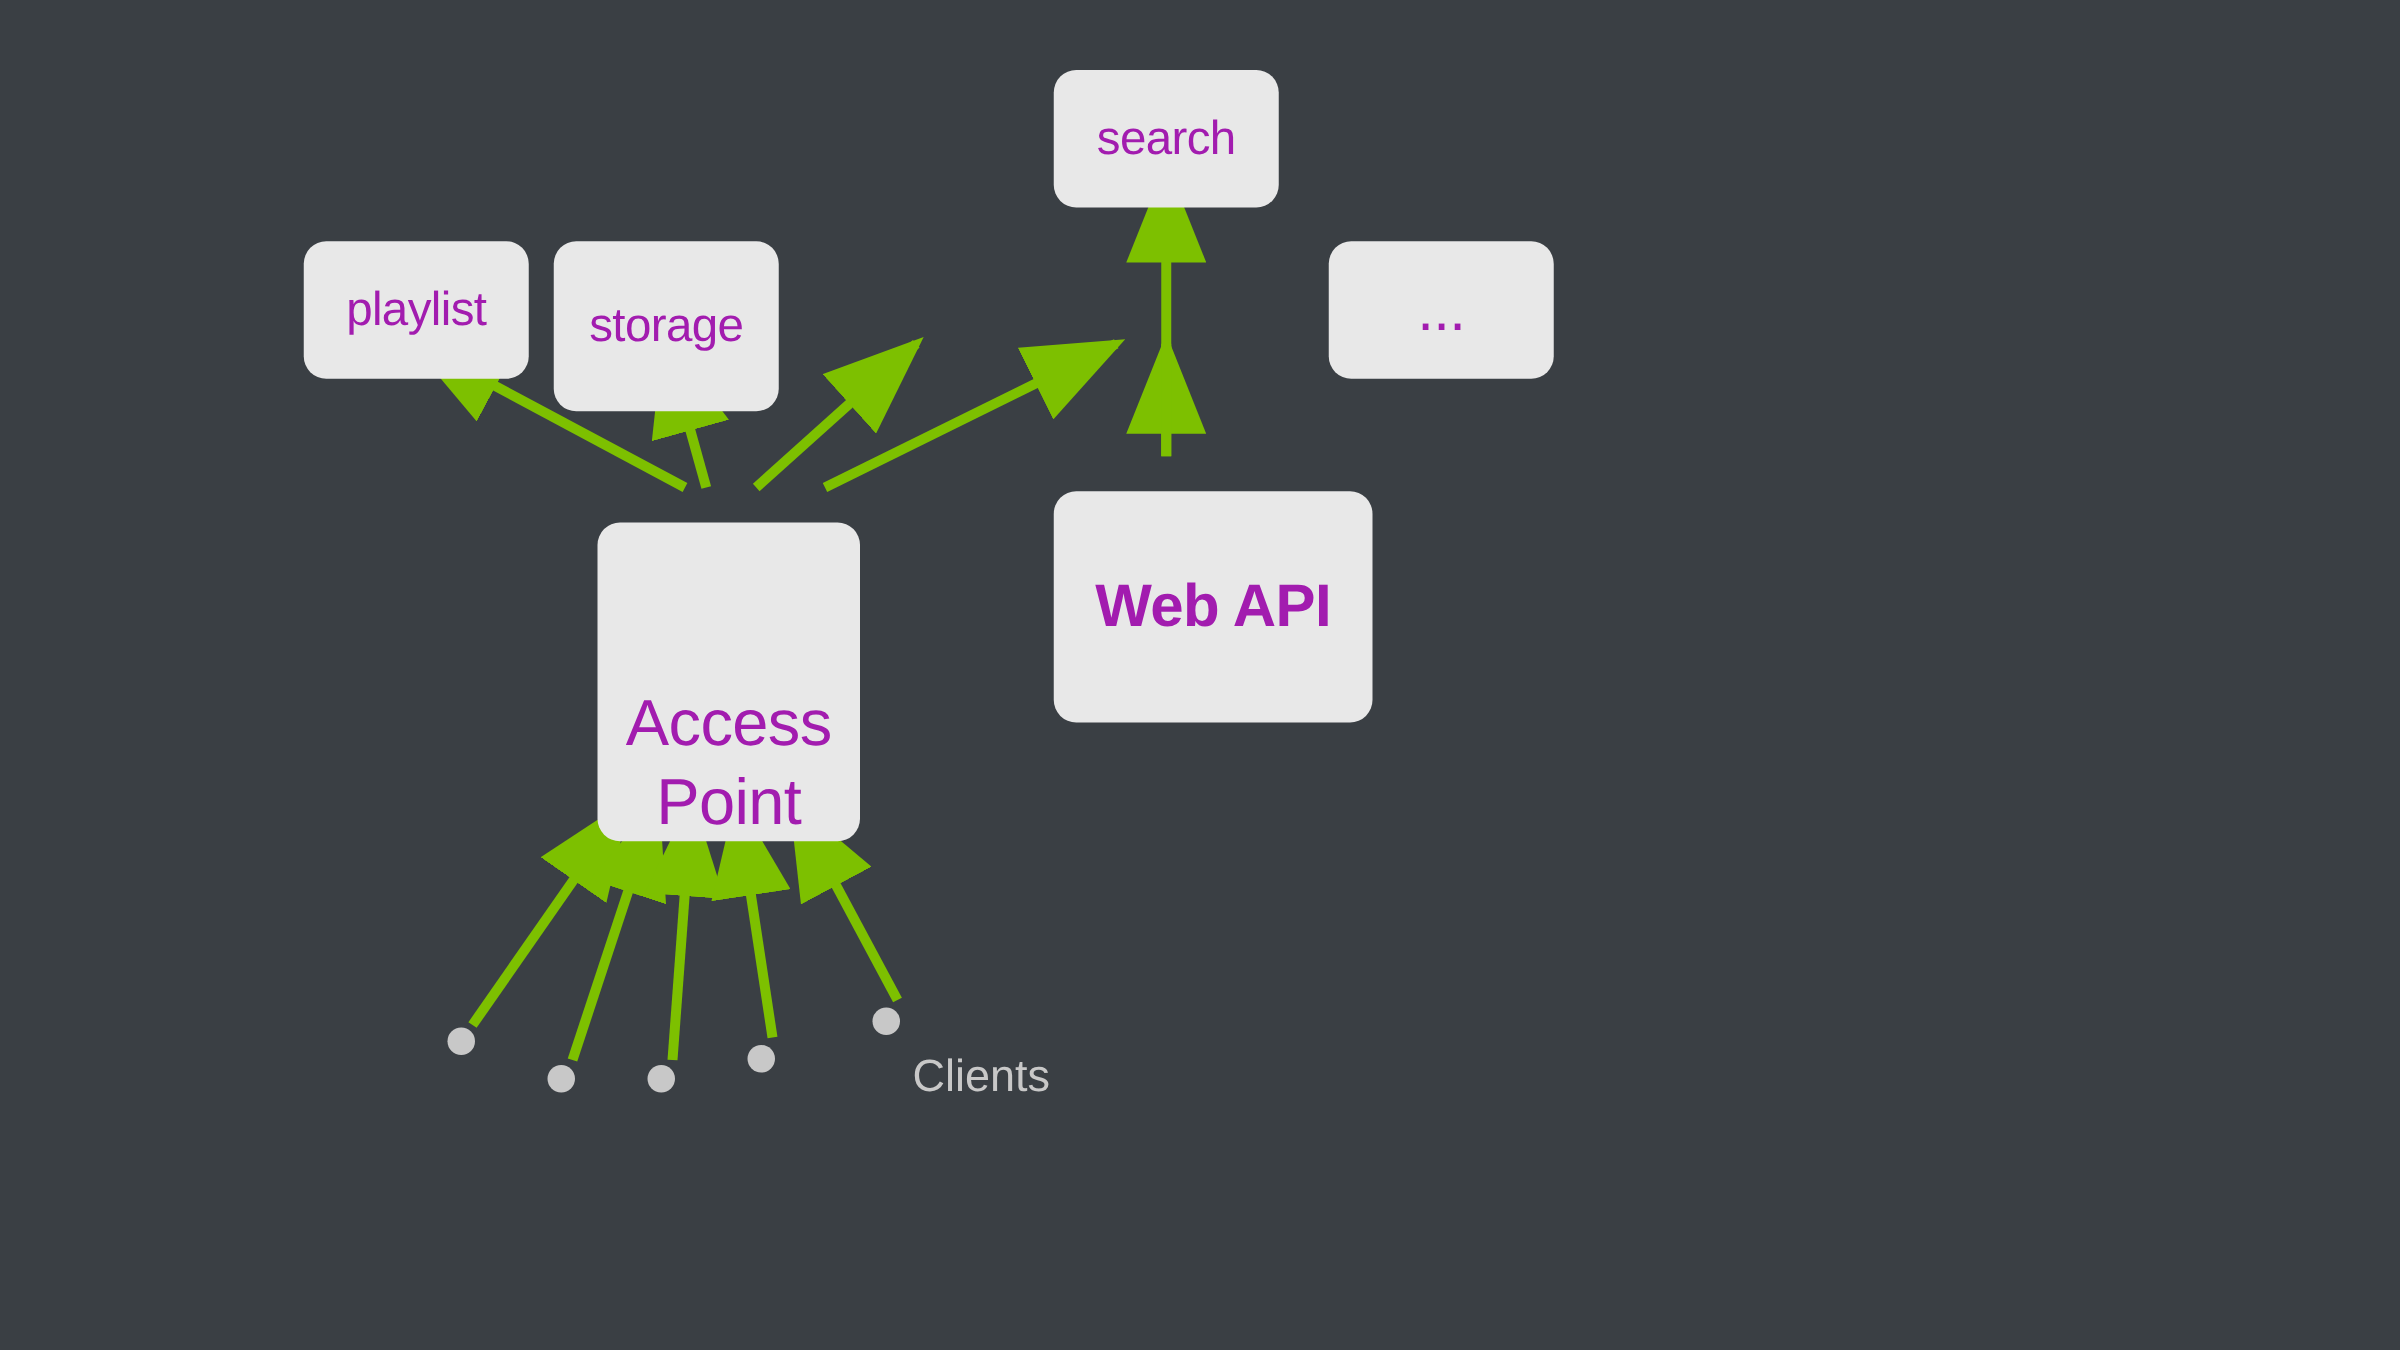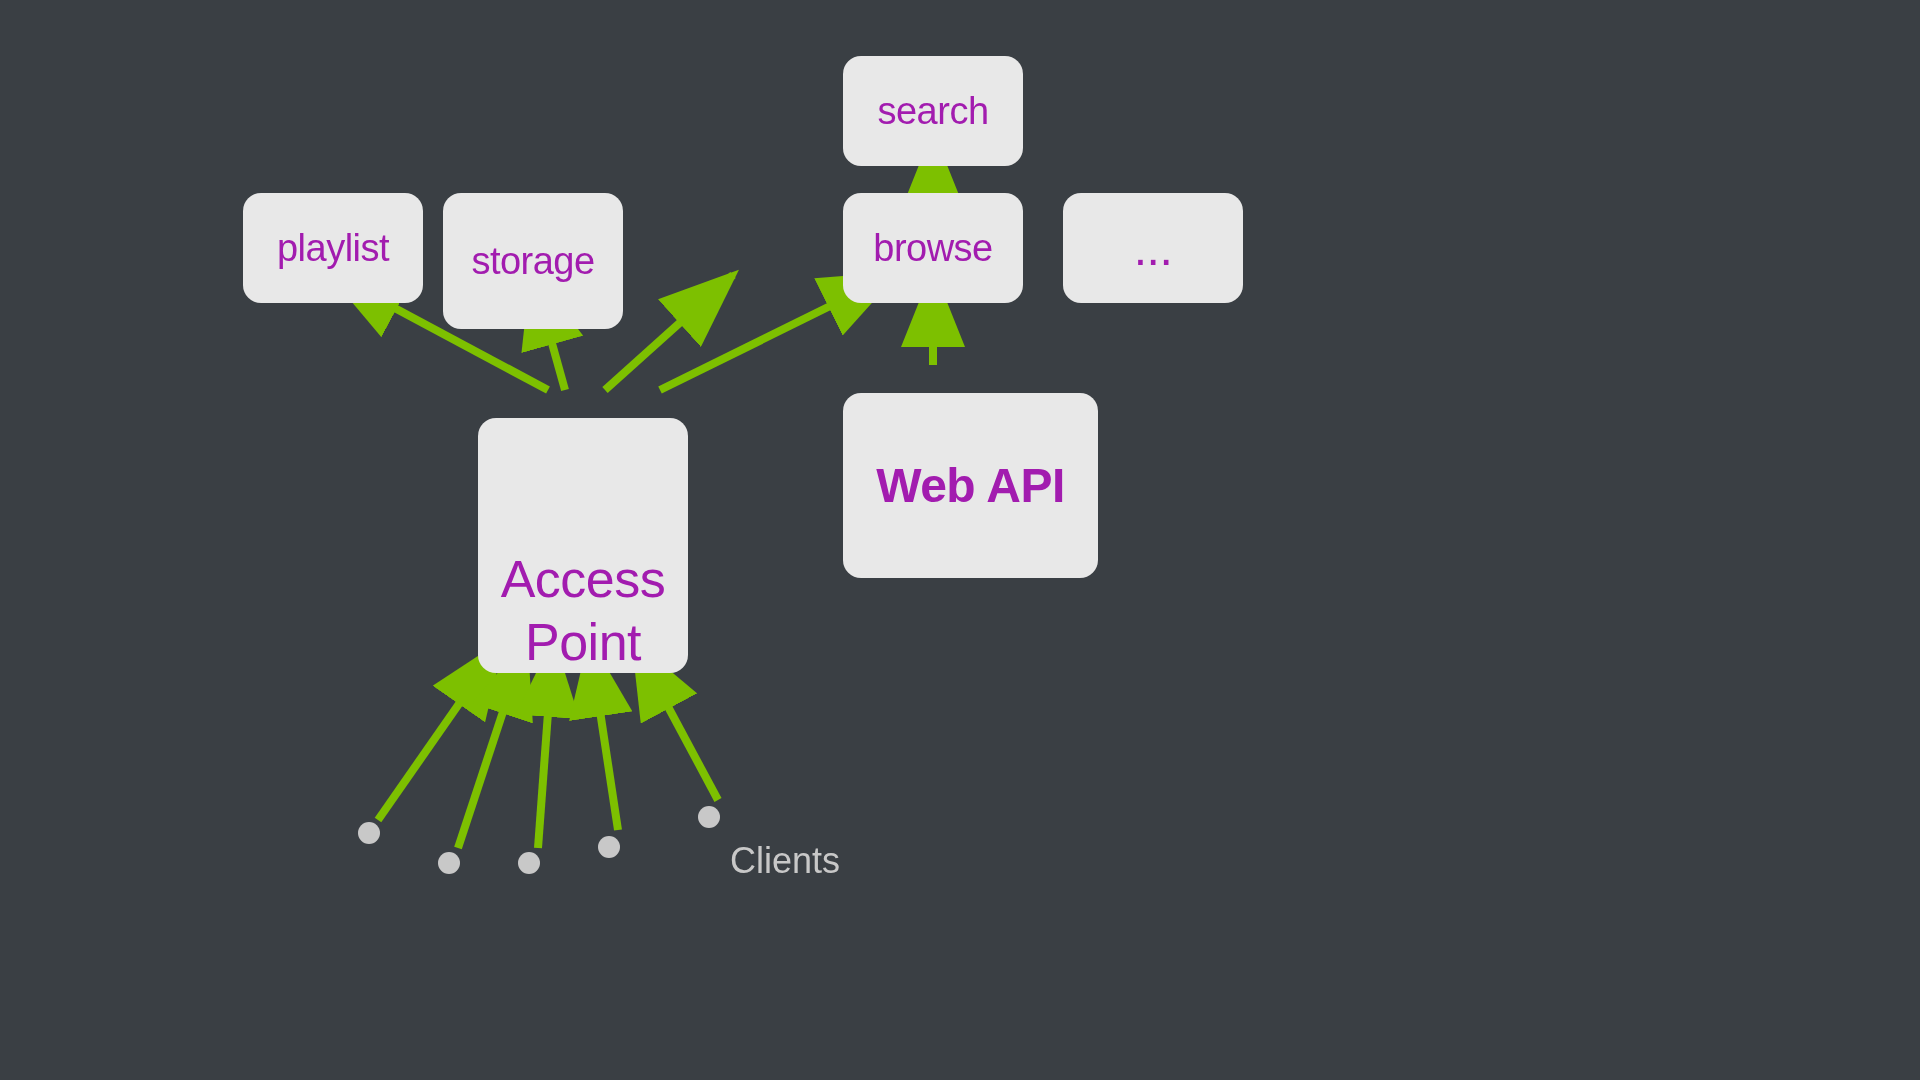--- a/index.html
+++ b/index.html
@@ -163,23 +163,20 @@
 
   <div class="node node-playlist">
     <span>playlist</span>
   </div>
 
   <div class="node node-storage">
     <span>storage</span>
   </div>
 
 
-  <div class="node node-browse">
-    <span>browse</span>
-  </div>
 
   <div class="node node-ellipsis">
     <span>...</span>
   </div>
 
   <div class="node node-search">
     <span>search</span>
   </div>
 
   <div class="node node-web-api">

